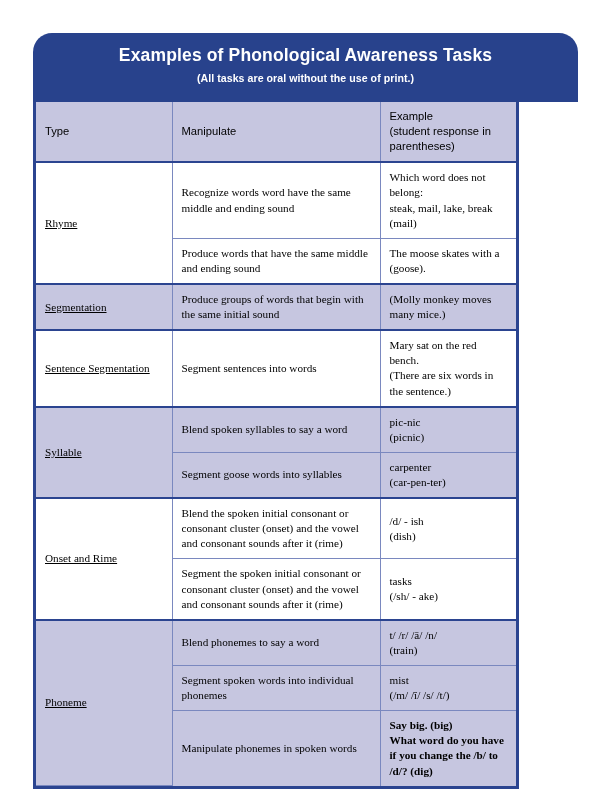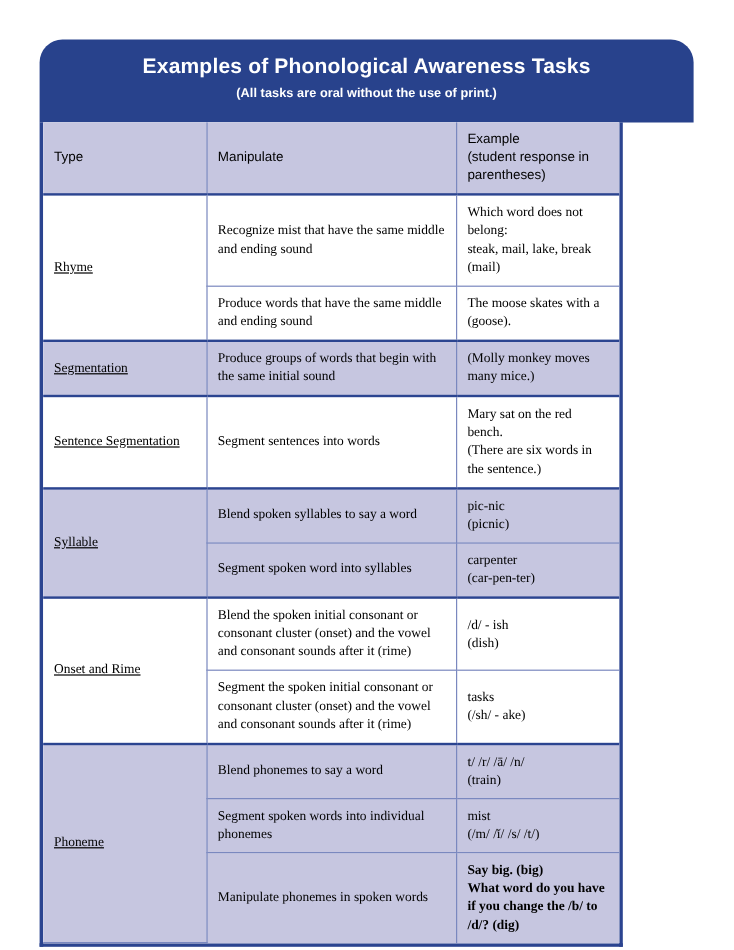--- a/index.html
+++ b/index.html
@@ -137,21 +137,21 @@
         <tr class="hdr-row">
           <th>Type</th>
           <th>Manipulate</th>
           <th class="nowrap-lines">Example
 (student response in parentheses)</th>
         </tr>
       </thead>
       <tbody id="tbody">
           <tr class="group-start">
             <td class="type-cell spanning" rowspan="2">Rhyme</td>
-            <td>Recognize mist that have the same middle and ending sound</td>
+            <td>Recognize words word have the same middle and ending sound</td>
             <td class="nowrap-lines">Which word does not belong:
 steak, mail, lake, break
 (mail)</td>
           </tr>
           <tr>
             <td>Produce words that have the same middle and ending sound</td>
             <td class="nowrap-lines">The moose skates with a (goose).</td>
           </tr>
           <tr class="shade group-start">
             <td class="type-cell" rowspan="1">Segmentation</td>
@@ -164,21 +164,21 @@
             <td class="nowrap-lines">Mary sat on the red bench.
 (There are six words in the sentence.)</td>
           </tr>
           <tr class="shade group-start">
             <td class="type-cell spanning" rowspan="2">Syllable</td>
             <td>Blend spoken syllables to say a word</td>
             <td class="nowrap-lines">pic-nic
 (picnic)</td>
           </tr>
           <tr class="shade">
-            <td>Segment spoken word into syllables</td>
+            <td>Segment goose words into syllables</td>
             <td class="nowrap-lines">carpenter
 (car-pen-ter)</td>
           </tr>
           <tr class="group-start">
             <td class="type-cell spanning" rowspan="2">Onset and Rime</td>
             <td>Blend the spoken initial consonant or consonant cluster (onset) and the vowel and consonant sounds after it (rime)</td>
             <td class="nowrap-lines">/d/ - ish
 (dish)</td>
           </tr>
           <tr>

